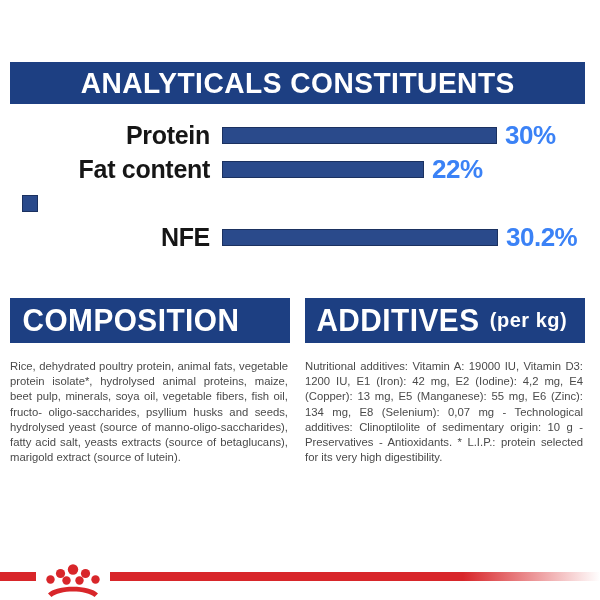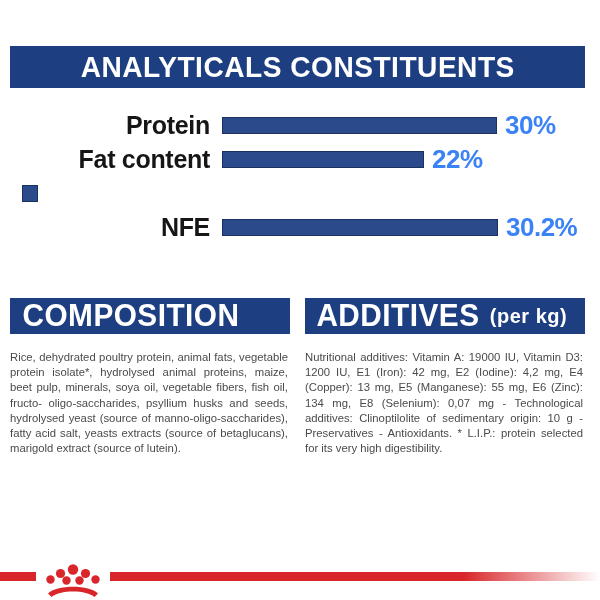--- a/index.html
+++ b/index.html
@@ -12,21 +12,21 @@
     height: 600px;
     overflow: hidden;
     font-family: "Liberation Sans", sans-serif;
     position: relative;
   }
 
   
   .analyticals-panel {
     position: absolute;
     left: 10px;
-    top: 46px;
+    top: 62px;
     width: 575px;
   }
 
   .panel-header {
     background: #1d3f82;
     color: #ffffff;
     text-align: center;
     font-weight: bold;
     letter-spacing: 0.5px;
     box-sizing: border-box;
@@ -40,21 +40,21 @@
     height: 42px;
     font-size: 29px;
   }
   .analyticals-header .hdr-text {
     transform: scaleX(0.97);
     white-space: nowrap;
   }
 
   
   .chart {
-    margin-top: 20px;
+    margin-top: 14px;
   }
   .chart-row {
     display: flex;
     align-items: center;
     height: 34px;
   }
   .chart-label {
     width: 200px;
     text-align: right;
     font-size: 25px;
@@ -91,21 +91,21 @@
     left: 10px;
     top: 298px;
     width: 575px;
     display: flex;
     gap: 15px;
   }
   .info-panel {
     width: 280px;
   }
   .info-header {
-    height: 36px;
+    height: 45px;
     font-size: 31px;
     padding: 0 0 0 8px;
     justify-content: flex-start;
   }
   .info-header .hdr-text {
     transform: scaleX(0.96);
     white-space: nowrap;
   }
   .info-header .hdr-sub {
     font-size: 20px;

